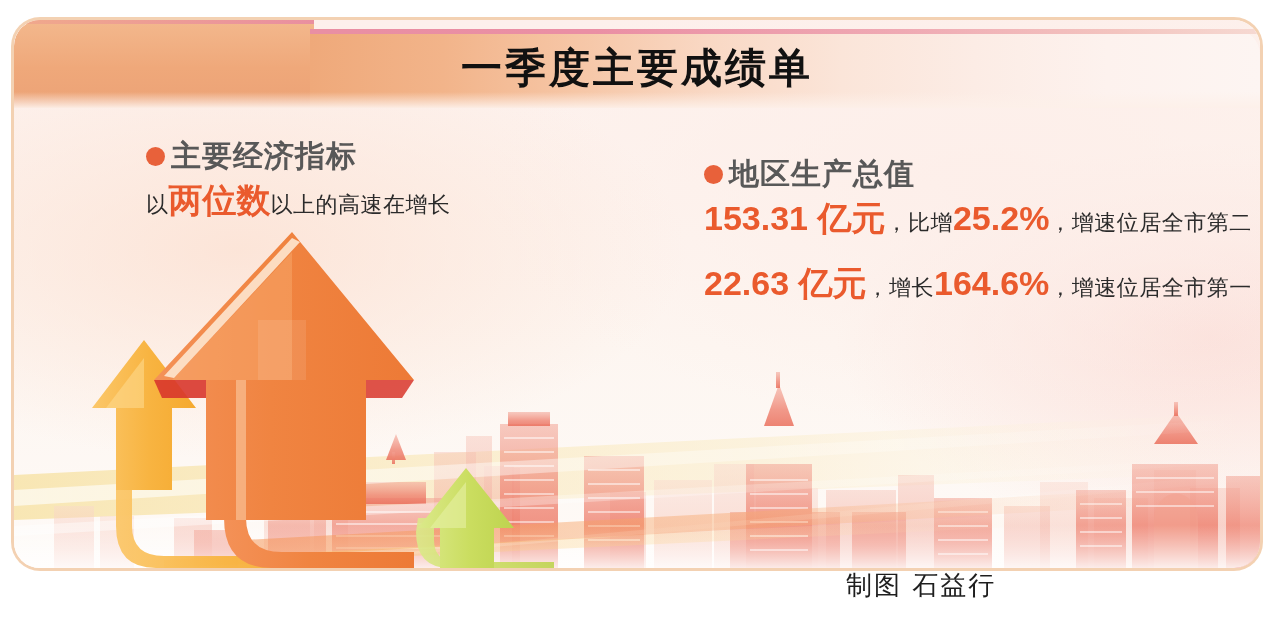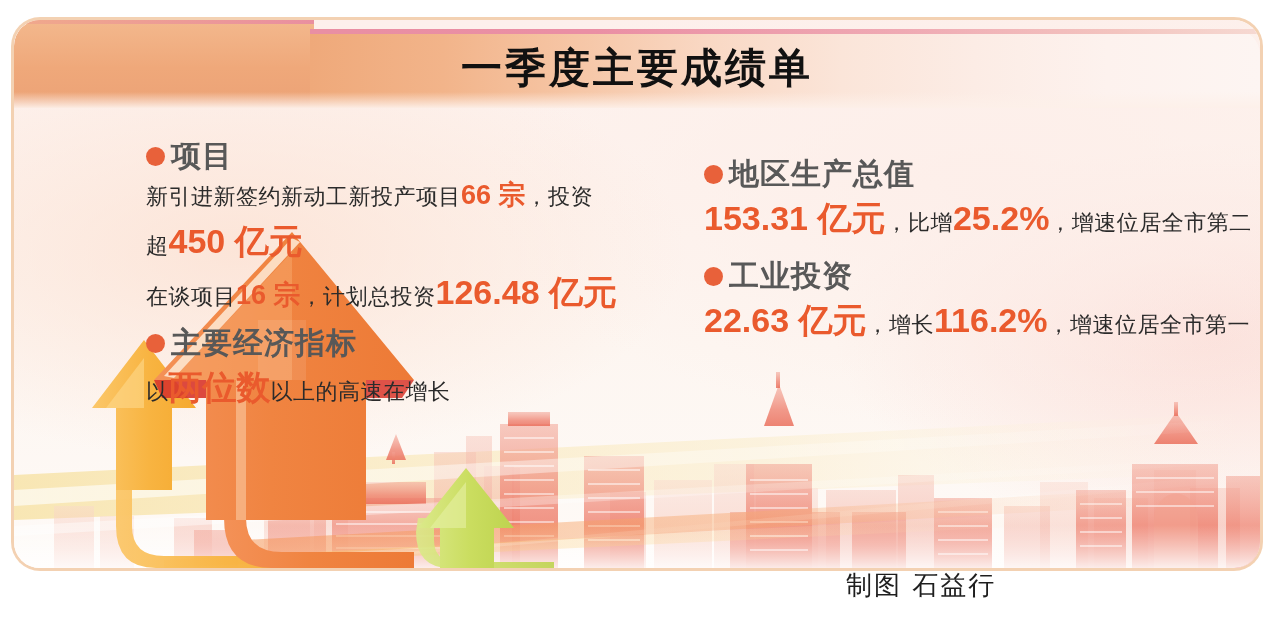--- a/index.html
+++ b/index.html
@@ -325,46 +325,33 @@
     <div class="lo"></div>
     <div class="base"></div>
     <div id="title">一季度主要成绩单</div>
   </div>
 
   <div id="content">
     <div class="col" id="colL">
         <div class="block">
           <div class="head">
             <span class="dot"></span>
-            <span>项目</span>
-          </div>
-          <div class="body"><span>新引进新签约新动工新投产项目</span><span class="hl">66 宗</span><span>，投资</span></div>
-          <div class="body"><span>超</span><span class="hl big">450 亿元</span></div>
-          <div class="body"><span>在谈项目</span><span class="hl">16 宗</span><span>，计划总投资</span><span class="hl big">126.48 亿元</span></div>
-        </div>
-        <div class="block">
-          <div class="head">
-            <span class="dot"></span>
             <span>主要经济指标</span>
           </div>
           <div class="body"><span>以</span><span class="hl big">两位数</span><span>以上的高速在增长</span></div>
         </div>
       </div>
     <div class="col" id="colR">
         <div class="block">
           <div class="head">
             <span class="dot"></span>
             <span>地区生产总值</span>
           </div>
           <div class="body"><span class="hl big">153.31 亿元</span><span>，比增</span><span class="hl big">25.2%</span><span>，增速位居全市第二</span></div>
         </div>
         <div class="block">
-          <div class="head">
-            <span class="dot"></span>
-            <span>工业投资</span>
-          </div>
-          <div class="body"><span class="hl big">22.63 亿元</span><span>，增长</span><span class="hl big">116.2%</span><span>，增速位居全市第一</span></div>
+          <div class="body"><span class="hl big">22.63 亿元</span><span>，增长</span><span class="hl big">164.6%</span><span>，增速位居全市第一</span></div>
         </div>
       </div>
   </div>
 </div>
 
 <div id="credit">制图  石益行</div>
 
 </body></html>

